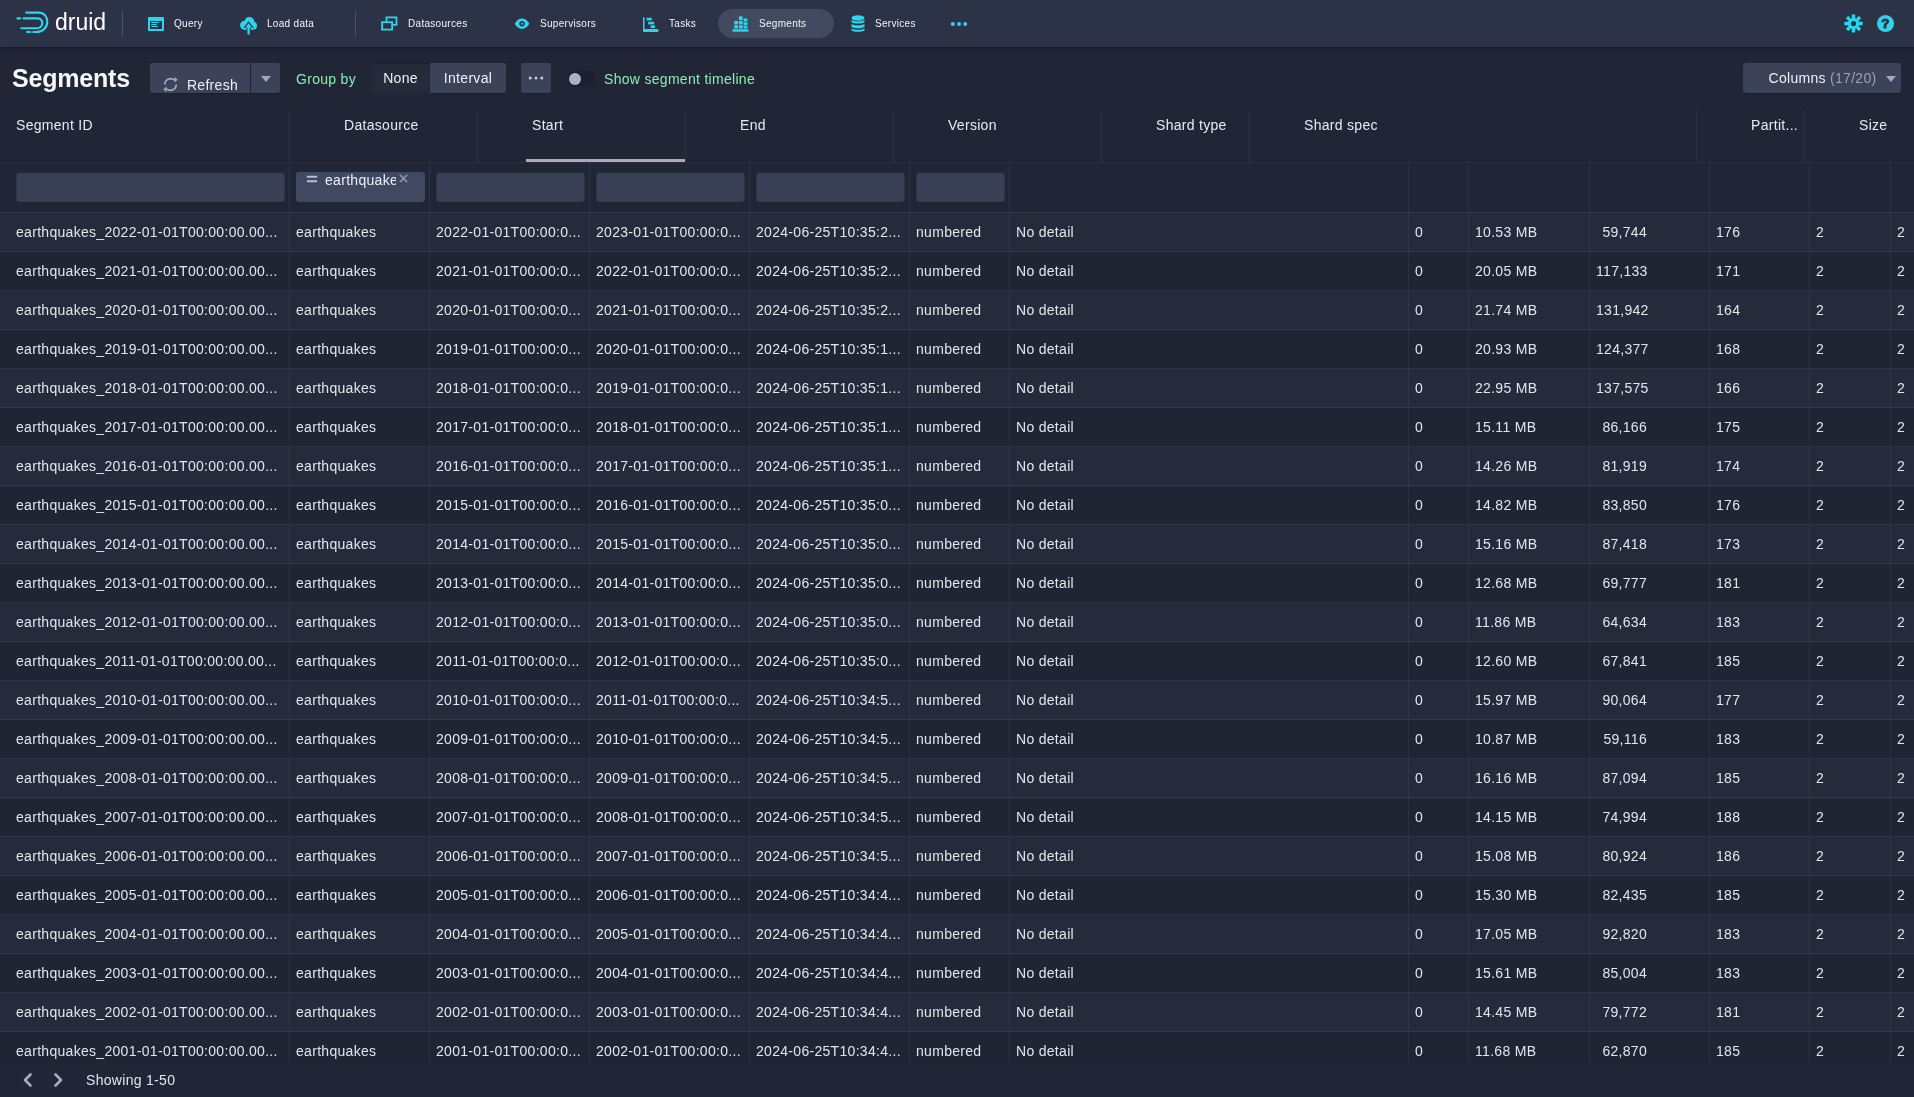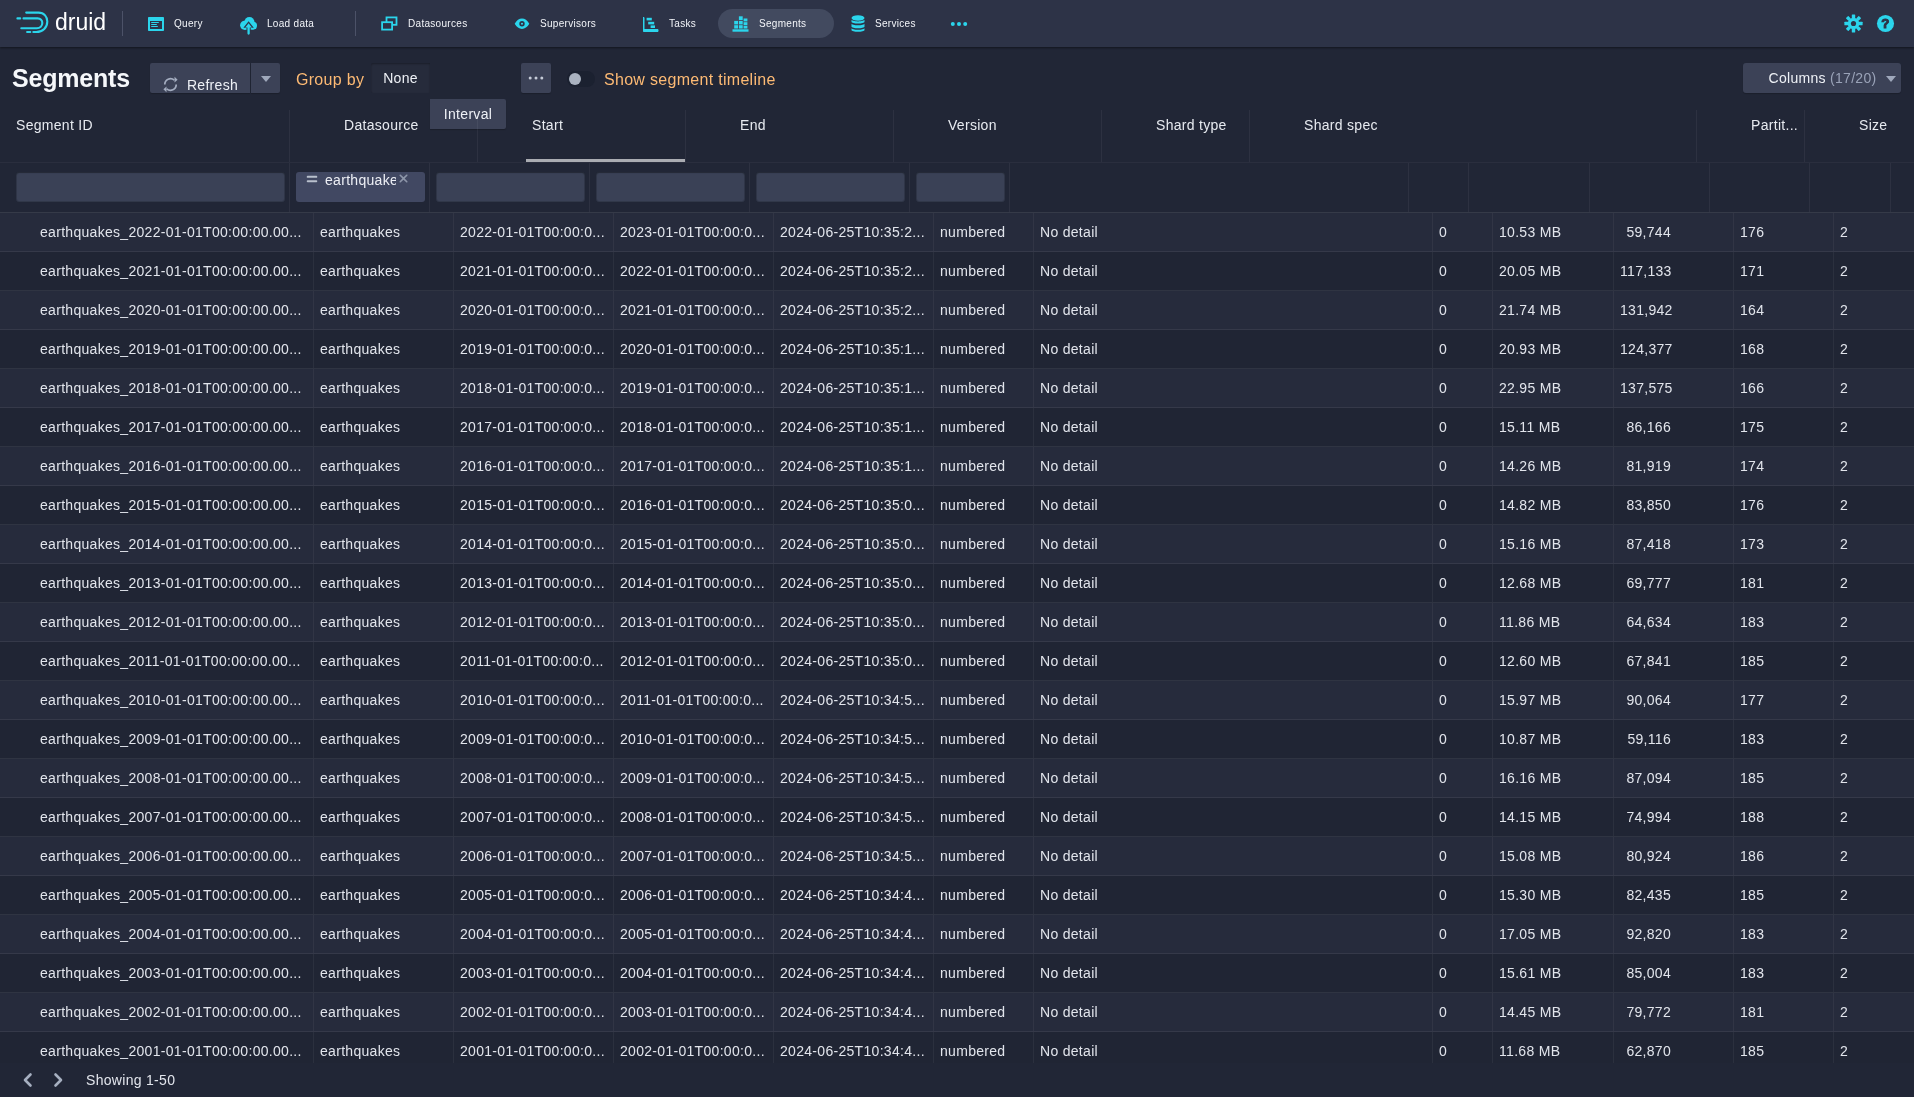--- a/index.html
+++ b/index.html
@@ -15,21 +15,21 @@
 .navitem { position:absolute; top:0; height:47px; display:flex; align-items:center;
   color:#f3f5f9; font-size:10px; }
 .navitem svg { margin-right:10px; }
 .pill { position:absolute; left:718px; top:9px; width:116px; height:29px; background:#424a5f;
   border-radius:15px; }
 
 .title { position:absolute; left:12px; top:64px; font-size:25px; font-weight:bold; color:#f5f7fa; letter-spacing:-.2px; }
 .btn { position:absolute; top:63px; height:30px; background:#3c4257; border-radius:2px;
   color:#eef1f6; font-size:14px; display:flex; align-items:center; justify-content:center;
   box-shadow:0 1px 1px rgba(0,0,0,.2); }
-.lbl { position:absolute; top:71px; font-size:16px; color:#fdba74; }
+.lbl { position:absolute; top:71px; font-size:14px; color:#86efac; }
 
 .grid { display:grid; grid-template-columns:290px 140px 160px 160px 160px 100px 399px 60px 121px 120px 100px 81px 123px; }
 .thead { position:absolute; left:0; top:110px; width:1914px; height:52px;gap:48px; }
 .th { position:relative; color:#e7eaf0; font-size:14px; line-height:17px; padding:7px 6px 0 6px;
   border-right:1px solid rgba(255,255,255,.055); overflow:hidden; white-space:nowrap; }
 .th:first-child { padding-left:16px; }
 .th:last-child { border-right:none; }
 .th i { font-style:italic; }
 .th.sorted:after { content:""; position:absolute; left:0; right:0; bottom:0; height:3px;
   background:rgba(255,255,255,.62); }
@@ -43,21 +43,21 @@
 .tag { position:absolute; top:9px; left:6px; right:4px; height:30px; background:#414862;
   border-radius:3px; display:flex; align-items:flex-start; color:#edeff5; font-size:14px;
   overflow:hidden; }
 .tbody { position:absolute; left:0; top:213px; width:1914px; height:850px; overflow:hidden; }
 .tr { height:39px; border-bottom:1px solid rgba(255,255,255,.07); background:#202534; }
 .tr:nth-child(odd) { background:#262b3c; }
 .td { color:#e2e5ec; font-size:14px; line-height:38px; padding:0 6px; white-space:nowrap;
   overflow:hidden; border-right:1px solid rgba(255,255,255,.05); }
 .td:first-child { padding-left:16px; }
 .td:last-child { border-right:none; }
-.tr { display:grid; grid-template-columns:290px 140px 160px 160px 160px 100px 399px 60px 121px 120px 100px 81px 123px;padding-left:24px; }
+.tr { display:grid; grid-template-columns:290px 140px 160px 160px 160px 100px 399px 60px 121px 120px 100px 81px 123px; }
 .br { display:inline-block; min-width:51px; text-align:right; }
 
 .footer { position:absolute; left:0; top:1063px; width:1914px; height:34px; background:#212636; }
 .showing { position:absolute; left:86px; top:9px; font-size:14px; color:#e2e5ec; }
 </style>
 </head>
 <body>
 <div class="nav">
 
   <svg class="abs" style="left:15px;top:9px" width="36" height="28" viewBox="0 0 36 28">
@@ -181,21 +181,21 @@
       <polygon points="4.5,16.2 4.5,10.4 1.4,13.3"></polygon>
     </g>
   </svg>
   Refresh
 </div>
 <div class="btn" style="left:251px;width:29px;border-radius:0 2px 2px 0;">
   <div style="width:0;height:0;border-left:5.5px solid transparent;border-right:5.5px solid transparent;border-top:6.5px solid #9fa8bb;margin-top:2px"></div>
 </div>
 <div class="lbl" style="left:296px">Group by</div>
 <div class="btn" style="left:371px;width:59px;border-radius:2px 0 0 2px;background:#262b3b;box-shadow:inset 0 1px 2px rgba(0,0,0,.3);">None</div>
-<div class="btn" style="left:430px;width:76px;border-radius:0 2px 2px 0;margin-top:36px;">Interval</div>
+<div class="btn" style="left:430px;width:76px;border-radius:0 2px 2px 0;">Interval</div>
 <div class="btn" style="left:521px;width:30px;">
   <svg width="16" height="16" viewBox="0 0 16 16" fill="#c6ccd8">
       <circle cx="2.2" cy="8" r="1.5"></circle>
       <circle cx="8" cy="8" r="1.5"></circle>
       <circle cx="13.8" cy="8" r="1.5"></circle>
     </svg>
 </div>
 <div class="abs" style="left:567px;top:71px;width:28px;height:16px;background:#1b2130;border-radius:8px;">
   <div class="abs" style="left:2px;top:2px;width:12px;height:12px;border-radius:50%;background:#aab2c0;"></div>
 </div>

